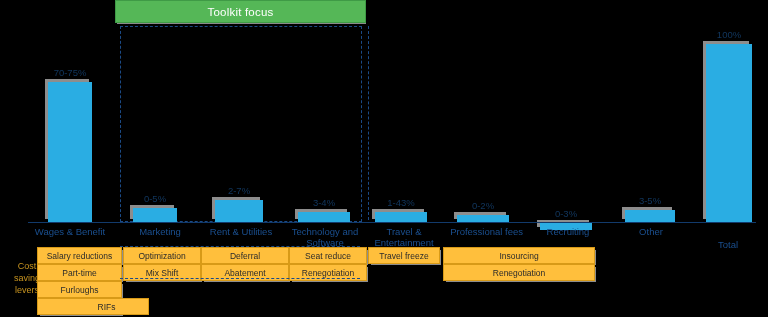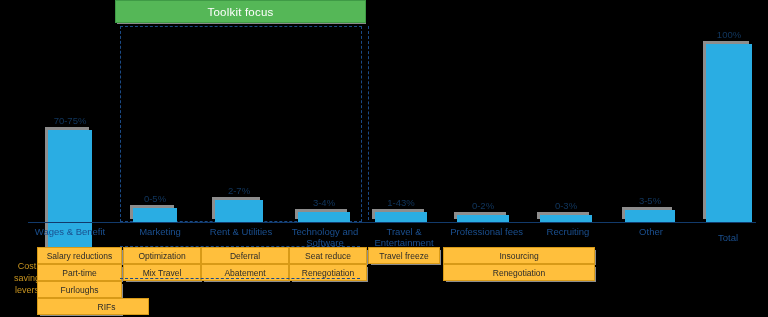--- a/index.html
+++ b/index.html
@@ -82,21 +82,21 @@
   <div class="toolkit-shadow"></div>
   <div class="toolkit-banner">
     <span>Toolkit focus</span>
   </div>
 
   <div class="focus-frame"></div>
   <div class="focus-frame-2"></div>
 
   <div class="plot">
     <div id="bars-host">
-        <div class="barwrap" style="left: 48px; top: 82px; width: 44px; height: 140px; margin-top: 48px;">
+        <div class="barwrap" style="left: 48px; top: 82px; width: 44px; height: 140px;">
           <div class="bar-shadow" style="left: -3px; top: -3px; width: 44px; height: 140px;"></div>
           <div class="bar" style="left: 0px; top: 0px; width: 44px; height: 140px;"></div>
           <div class="bar-label" style="top: -15px;">70-75%</div>
         </div>
         <div class="barwrap" style="left: 133px; top: 208px; width: 44px; height: 14px;">
           <div class="bar-shadow" style="left: -3px; top: -3px; width: 44px; height: 14px;"></div>
           <div class="bar" style="left: 0px; top: 0px; width: 44px; height: 14px;"></div>
           <div class="bar-label" style="top: -15px;">0-5%</div>
         </div>
         <div class="barwrap" style="left: 215px; top: 200px; width: 48px; height: 22px;">
@@ -112,21 +112,21 @@
         <div class="barwrap" style="left: 375px; top: 212px; width: 52px; height: 10px;">
           <div class="bar-shadow" style="left: -3px; top: -3px; width: 52px; height: 10px;"></div>
           <div class="bar" style="left: 0px; top: 0px; width: 52px; height: 10px;"></div>
           <div class="bar-label" style="top: -15px;">1-43%</div>
         </div>
         <div class="barwrap" style="left: 457px; top: 215px; width: 52px; height: 7px;">
           <div class="bar-shadow" style="left: -3px; top: -3px; width: 52px; height: 7px;"></div>
           <div class="bar" style="left: 0px; top: 0px; width: 52px; height: 7px;"></div>
           <div class="bar-label" style="top: -15px;">0-2%</div>
         </div>
-        <div class="barwrap" style="left: 540px; top: 215px; width: 52px; height: 7px;">
+        <div class="barwrap" style="left: 540px; top: 223px; width: 52px; height: 7px;">
           <div class="bar-shadow" style="left: -3px; top: -3px; width: 52px; height: 7px;"></div>
           <div class="bar" style="left: 0px; top: 0px; width: 52px; height: 7px;"></div>
           <div class="bar-label" style="top: -15px;">0-3%</div>
         </div>
         <div class="barwrap" style="left: 625px; top: 210px; width: 50px; height: 12px;">
           <div class="bar-shadow" style="left: -3px; top: -3px; width: 50px; height: 12px;"></div>
           <div class="bar" style="left: 0px; top: 0px; width: 50px; height: 12px;"></div>
           <div class="bar-label" style="top: -15px;">3-5%</div>
         </div>
         <div class="barwrap" style="left: 706px; top: 44px; width: 46px; height: 126px;">
@@ -140,38 +140,38 @@
 
   <div class="cats" id="cats-host">
       <div class="cat" style="left: 27px; width: 86px; top: 3px;">Wages &amp; Benefit</div>
       <div class="cat" style="left: 124px; width: 72px; top: 3px;">Marketing</div>
       <div class="cat" style="left: 200px; width: 82px; top: 3px;">Rent &amp; Utilities</div>
       <div class="cat" style="left: 287px; width: 76px; top: 3px;">Technology and Software</div>
       <div class="cat" style="left: 366px; width: 76px; top: 3px;">Travel &amp; Entertainment</div>
       <div class="cat" style="left: 447px; width: 76px; top: 3px; text-align: right;">Professional fees</div>
       <div class="cat" style="left: 530px; width: 76px; top: 3px;">Recruiting</div>
       <div class="cat" style="left: 615px; width: 72px; top: 3px;">Other</div>
-      <div class="cat" style="left: 692px; width: 72px; top: 9px;">Total</div>
+      <div class="cat" style="left: 692px; width: 72px; top: 16px;">Total</div>
     </div>
 
   <div class="levers">
     <div class="lever-title">Cost saving levers</div>
     <div id="levers-host">
         <div class="lever-shadow" style="left: 40px; top: 4px; width: 83px; height: 15px;"></div>
         <div class="lever" style="left: 37px; top: 1px; width: 83px; height: 15px;">Salary reductions</div>
         <div class="lever-shadow" style="left: 40px; top: 21px; width: 83px; height: 15px;"></div>
         <div class="lever" style="left: 37px; top: 18px; width: 83px; height: 15px;">Part-time</div>
         <div class="lever-shadow" style="left: 40px; top: 38px; width: 83px; height: 15px;"></div>
         <div class="lever" style="left: 37px; top: 35px; width: 83px; height: 15px;">Furloughs</div>
         <div class="lever-shadow" style="left: 40px; top: 55px; width: 83px; height: 15px;"></div>
         <div class="lever" style="left: 37px; top: 52px; width: 83px; height: 15px; padding-left: 27px;">RIFs</div>
         <div class="lever-shadow" style="left: 126px; top: 4px; width: 76px; height: 15px;"></div>
         <div class="lever" style="left: 123px; top: 1px; width: 76px; height: 15px;">Optimization</div>
         <div class="lever-shadow" style="left: 126px; top: 21px; width: 76px; height: 15px;"></div>
-        <div class="lever" style="left: 123px; top: 18px; width: 76px; height: 15px;">Mix Travel</div>
+        <div class="lever" style="left: 123px; top: 18px; width: 76px; height: 15px;">Mix Shift</div>
         <div class="lever-shadow" style="left: 204px; top: 4px; width: 86px; height: 15px;"></div>
         <div class="lever" style="left: 201px; top: 1px; width: 86px; height: 15px;">Deferral</div>
         <div class="lever-shadow" style="left: 204px; top: 21px; width: 86px; height: 15px;"></div>
         <div class="lever" style="left: 201px; top: 18px; width: 86px; height: 15px;">Abatement</div>
         <div class="lever-shadow" style="left: 292px; top: 4px; width: 76px; height: 15px;"></div>
         <div class="lever" style="left: 289px; top: 1px; width: 76px; height: 15px;">Seat reduce</div>
         <div class="lever-shadow" style="left: 292px; top: 21px; width: 76px; height: 15px;"></div>
         <div class="lever" style="left: 289px; top: 18px; width: 76px; height: 15px;">Renegotiation</div>
         <div class="lever-shadow" style="left: 371px; top: 4px; width: 70px; height: 15px;"></div>
         <div class="lever" style="left: 368px; top: 1px; width: 70px; height: 15px;">Travel freeze</div>

